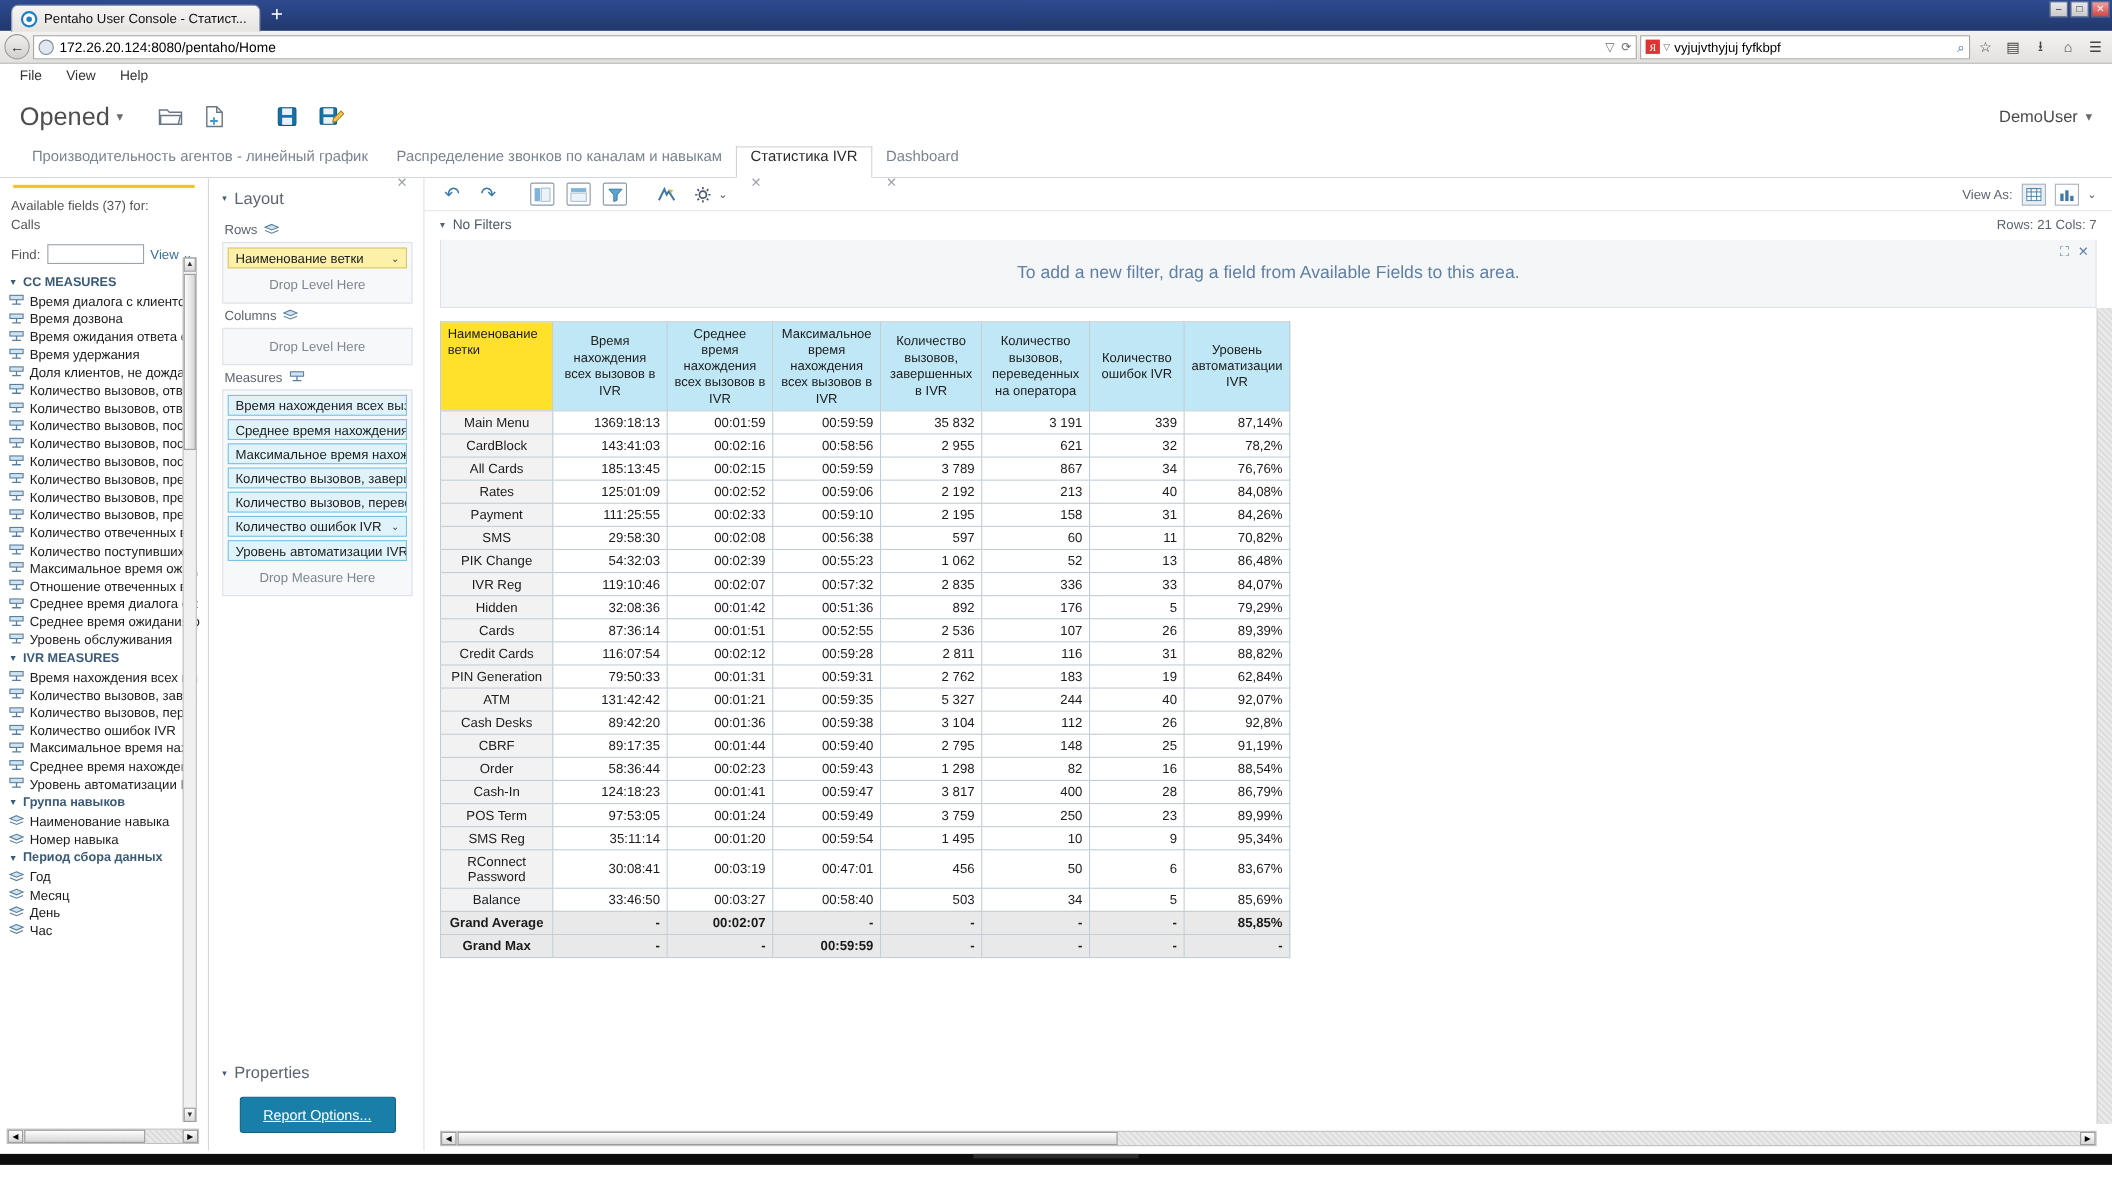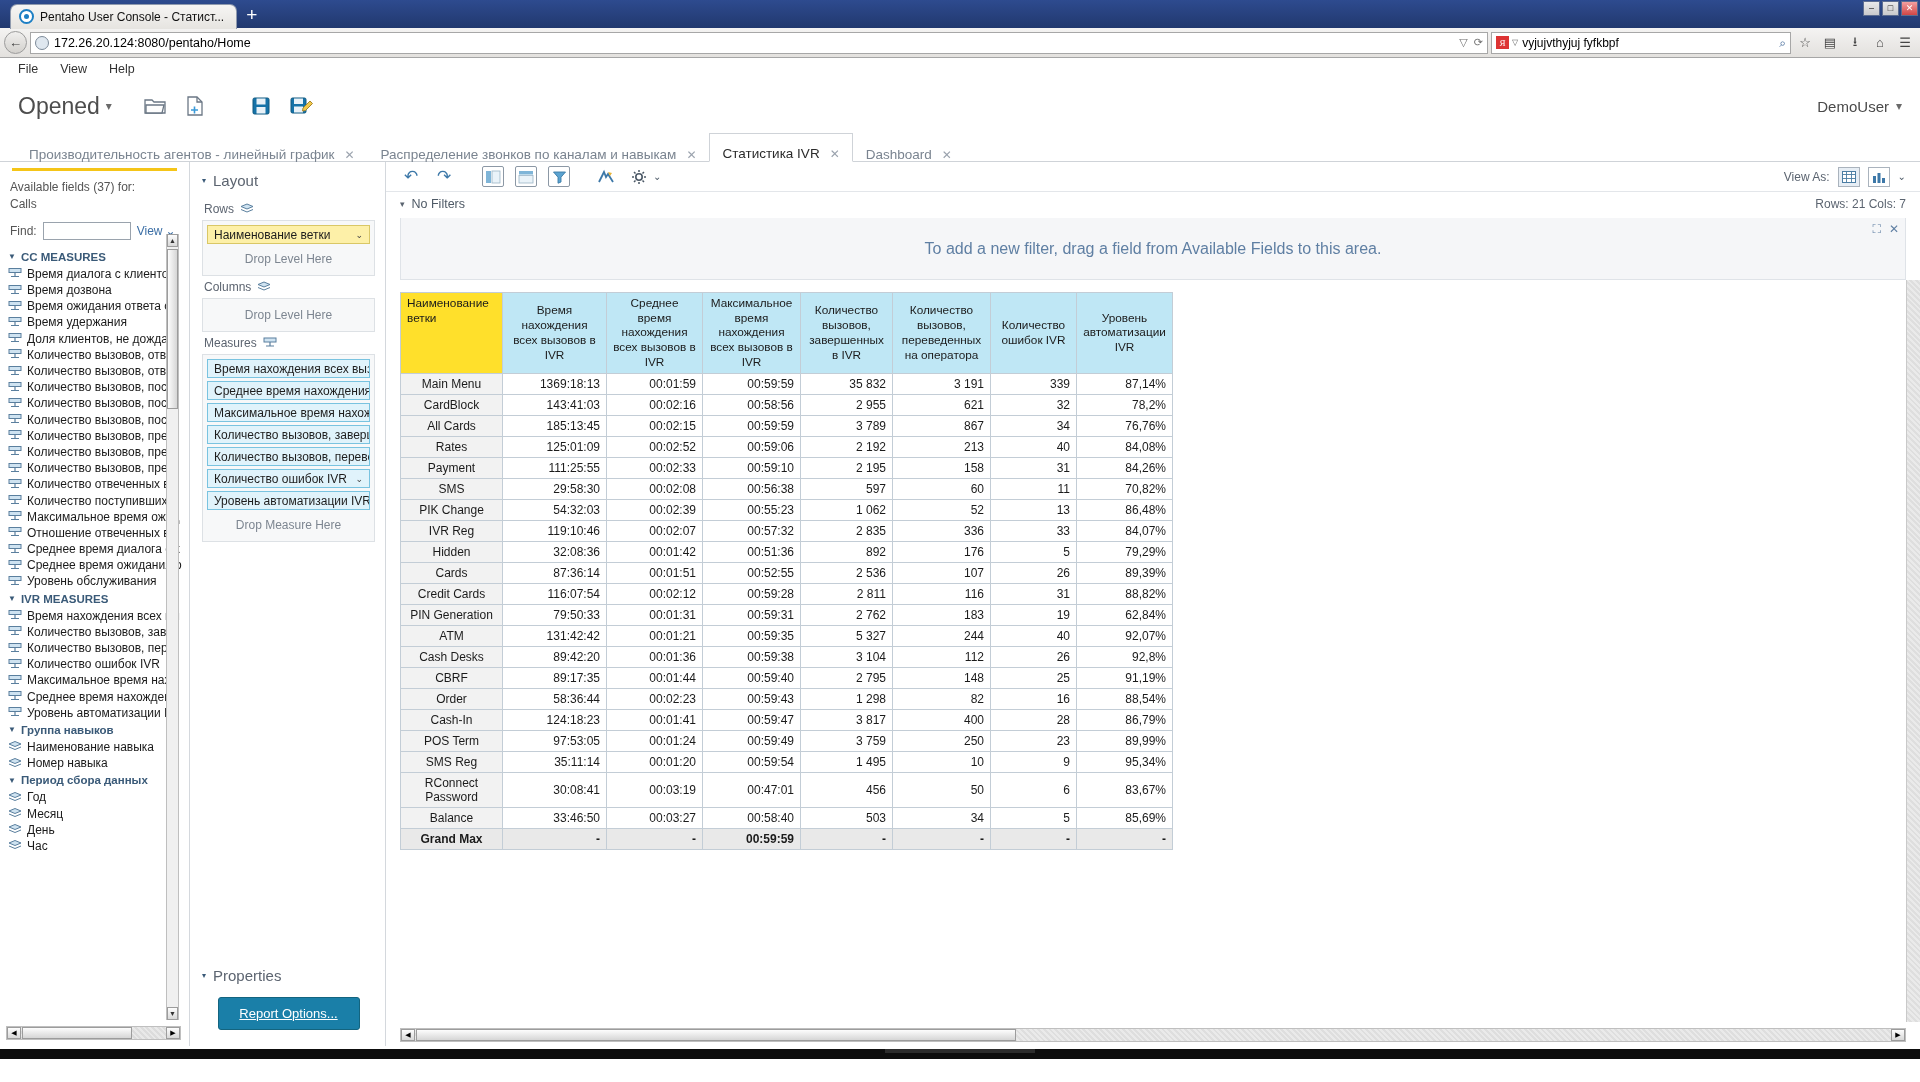--- a/index.html
+++ b/index.html
@@ -13,21 +13,21 @@
   .app { width: 1920px; height: 1082px; position: relative; background:#fff; }
 
   
   .browser-titlebar {
     height: 28px;
     background: linear-gradient(to bottom,#2e4b8f 0%, #21386e 100%);
     display: flex; align-items: flex-end;
     position: relative;
     padding-left: 10px;
   }
-  .tab-strip { display: flex; align-items: center; height: 24px; }
+  .tab-strip { display: flex; align-items: flex-start; height: 24px; }
   .browser-tab {
     height: 25px;
     background: linear-gradient(to bottom,#f6f5f4,#e6e4e0);
     border-radius: 7px 7px 0 0;
     border: 1px solid #8f9aae;
     border-bottom: none;
     display: flex; align-items: center;
     padding: 0 12px 0 8px;
     font-size: 12px; color: #111;
     max-width: 270px;
@@ -132,24 +132,24 @@
   }
 
   .doc-tabs {
     height: 30px;
     border-bottom: 1px solid #cfd3d8;
     display: flex; align-items: flex-end;
     padding-left: 16px;
     background: #fff;
   }
   .doc-tab {
-    height: 29px; display: flex; align-items: flex-end;
+    height: 29px; display: flex; align-items: flex-start;
     padding: 0 12px; font-size: 13.5px; color: #7a8490;
     gap: 10px; border: 1px solid transparent; border-bottom: none;
-    position: relative; top: 1px;
+    position: relative; top: 1px; flex-direction: column;
   }
   .doc-tab.active {
     color: #2b2b2b; background: #fff;
     border-color: #cfd3d8; border-bottom: 1px solid #fff;
   }
   .doc-tab .x { font-size: 12px; color: #9aa2ad; }
 
   .workarea { display: flex; height: 884px; background:#fff; }
 
   
@@ -1038,20 +1038,30 @@
                 <td class="rowhdr">Balance</td>
                 <td class="num">33:46:50</td>
                 <td class="num">00:03:27</td>
                 <td class="num">00:58:40</td>
                 <td class="num">503</td>
                 <td class="num">34</td>
                 <td class="num">5</td>
                 <td class="num">85,69%</td>
               </tr>
               <tr class="total">
+                <td class="rowhdr">Grand Average</td>
+                <td class="num">-</td>
+                <td class="num">00:02:07</td>
+                <td class="num">-</td>
+                <td class="num">-</td>
+                <td class="num">-</td>
+                <td class="num">-</td>
+                <td class="num">85,85%</td>
+              </tr>
+              <tr class="total">
                 <td class="rowhdr">Grand Max</td>
                 <td class="num">-</td>
                 <td class="num">-</td>
                 <td class="num">00:59:59</td>
                 <td class="num">-</td>
                 <td class="num">-</td>
                 <td class="num">-</td>
                 <td class="num">-</td>
               </tr>
             </tbody>

